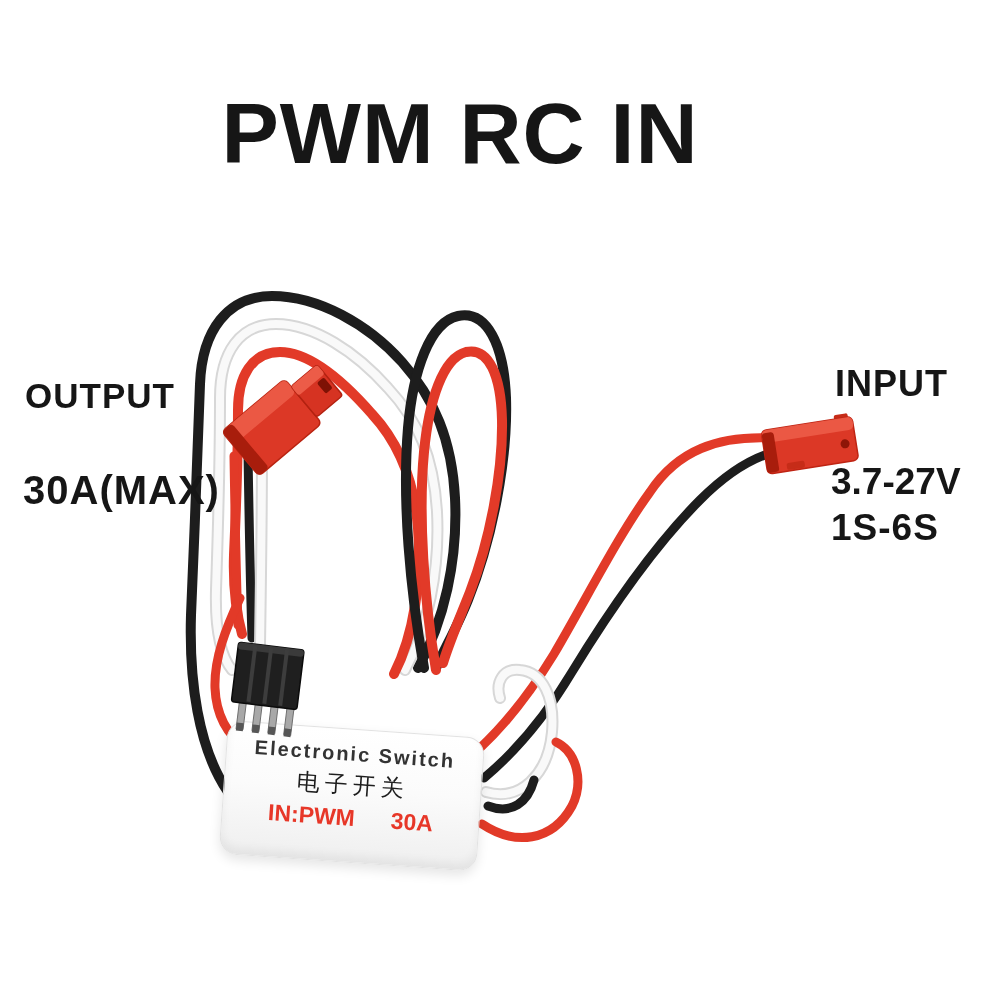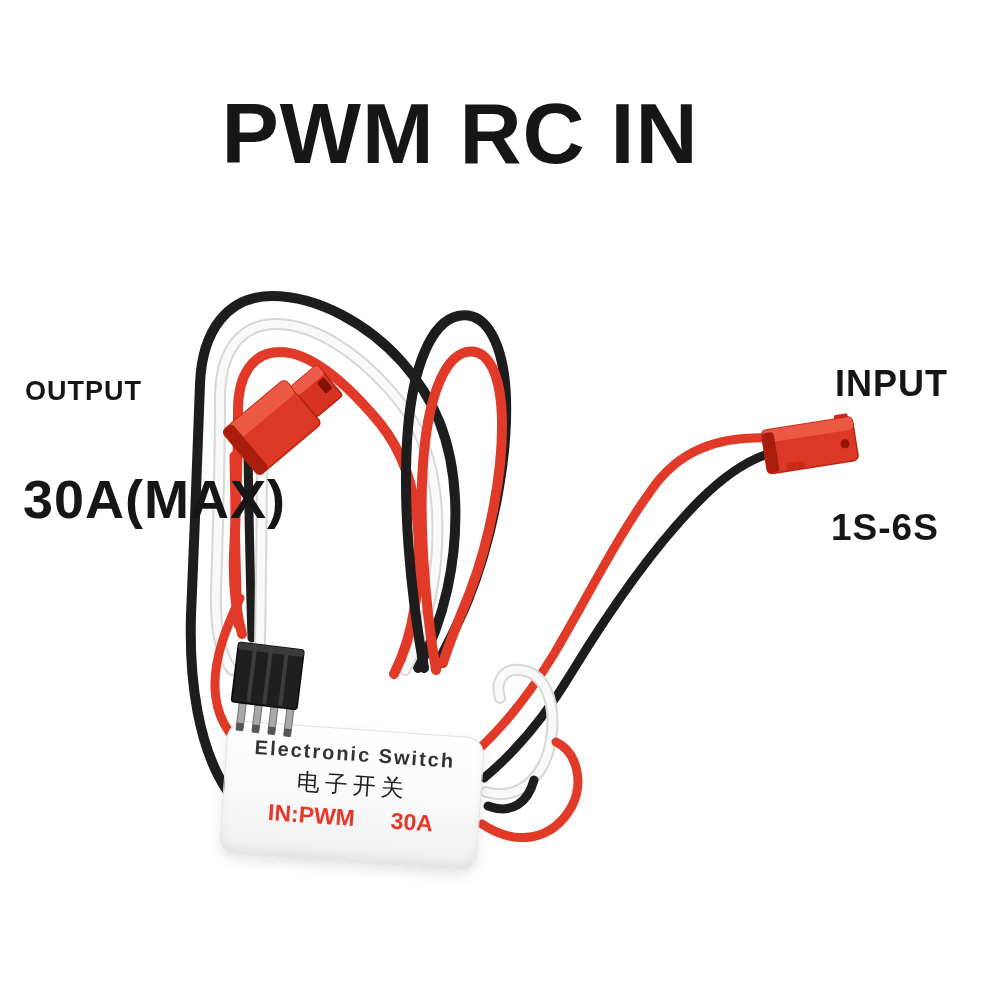--- a/index.html
+++ b/index.html
@@ -7,22 +7,22 @@
     position:relative;width:1000px;height:1000px;background:#ffffff;
     font-family:"Liberation Sans","DejaVu Sans",sans-serif;overflow:hidden;
   }
   .stage svg{position:absolute;left:0;top:0;}
   #wires-back{z-index:1;}
   #device-body{z-index:2;}
   #parts-front{z-index:3;}
   .txt{position:absolute;color:var(--title_color);font-weight:bold;z-index:5;}
 
   #main-title{left:-40px;top:84px;width:1000px;text-align:center;font-size:86px;letter-spacing:1px;}
-  #output-heading{left:25px;top:376px;font-size:27px;letter-spacing:1px;}
-  #output-rating{left:23px;top:468px;font-size:54px;letter-spacing:1px;}
+  #output-heading{left:25px;top:376px;font-size:35px;letter-spacing:1px;}
+  #output-rating{left:23px;top:468px;font-size:40px;letter-spacing:1px;}
   #input-heading{left:835px;top:363px;font-size:36px;letter-spacing:1px;}
   #input-voltage{left:831px;top:461px;font-size:37px;}
   #input-cells{left:831px;top:507px;font-size:37px;letter-spacing:1px;}
 
   
   .wire{fill:none;stroke-linecap:round;}
   .w-red{stroke:var(--wire_red);stroke-width:10px;}
   .w-red-thin{stroke:var(--wire_red);stroke-width:9px;}
   .w-black{stroke:var(--wire_black);stroke-width:10px;}
   .w-black-thin{stroke:var(--wire_black);stroke-width:9px;}
@@ -125,15 +125,16 @@
       <rect x="-28" y="13" width="18" height="7" rx="2" fill="#c62c18"></rect>
     </g>
   </svg>
 
   <div id="main-title" class="txt">PWM RC IN</div>
 
   <div id="output-heading" class="txt">OUTPUT</div>
   <div id="output-rating" class="txt">30A(MAX)</div>
 
   <div id="input-heading" class="txt">INPUT</div>
+  <div id="input-voltage" class="txt">3.7-27V</div>
   <div id="input-cells" class="txt">1S-6S</div>
 
 </div>
 
 </body></html>

